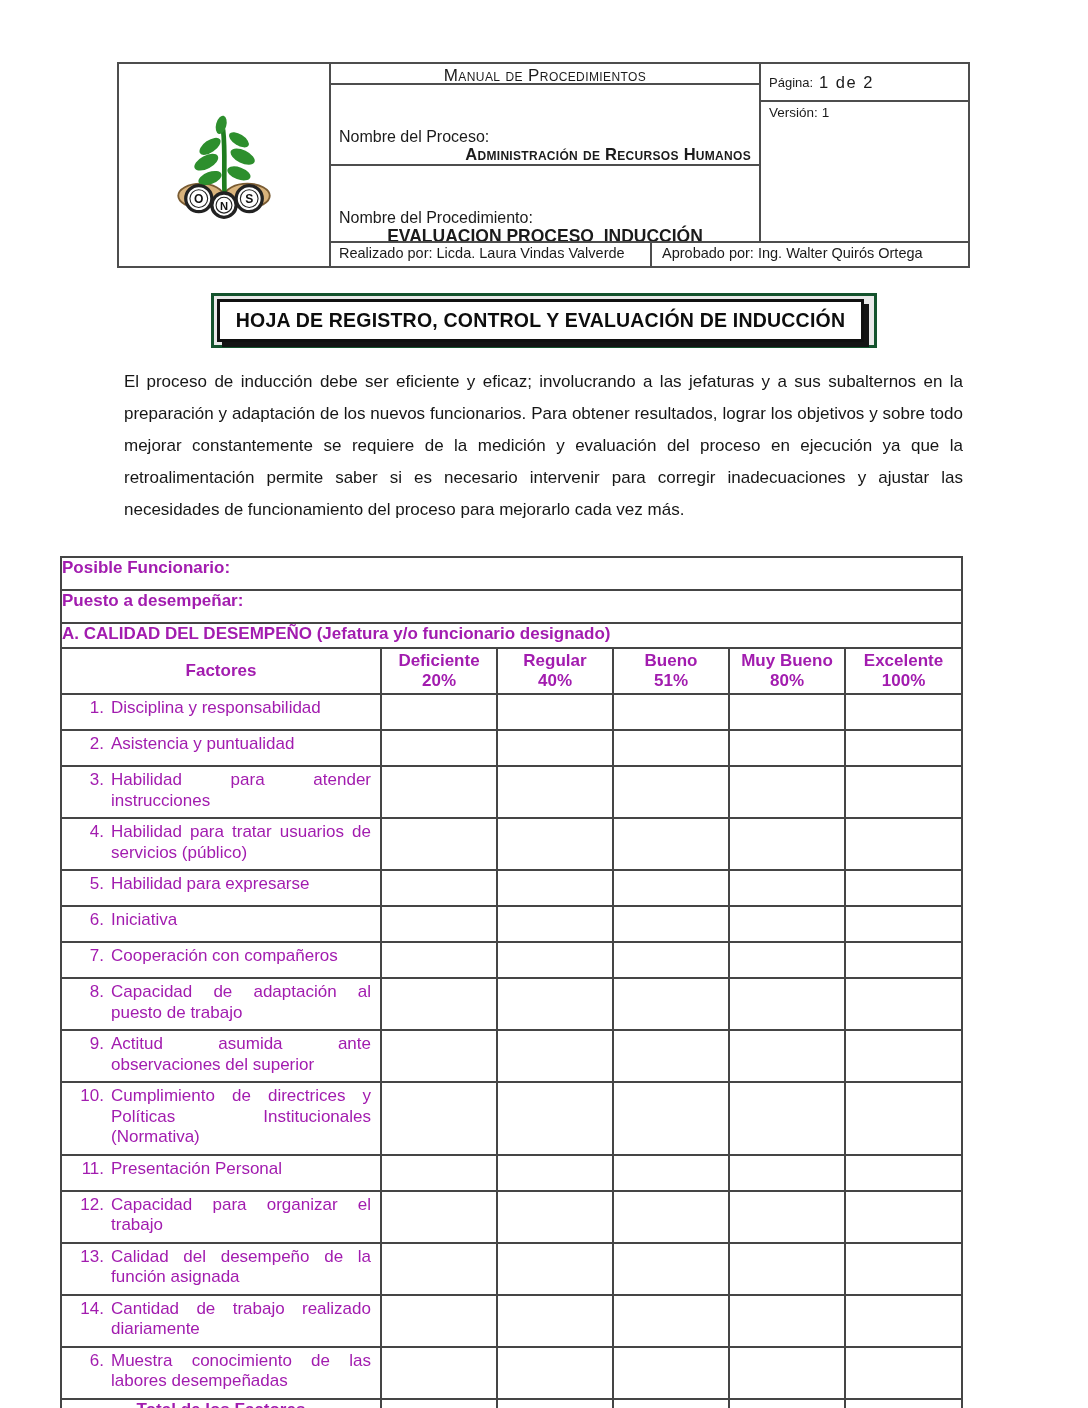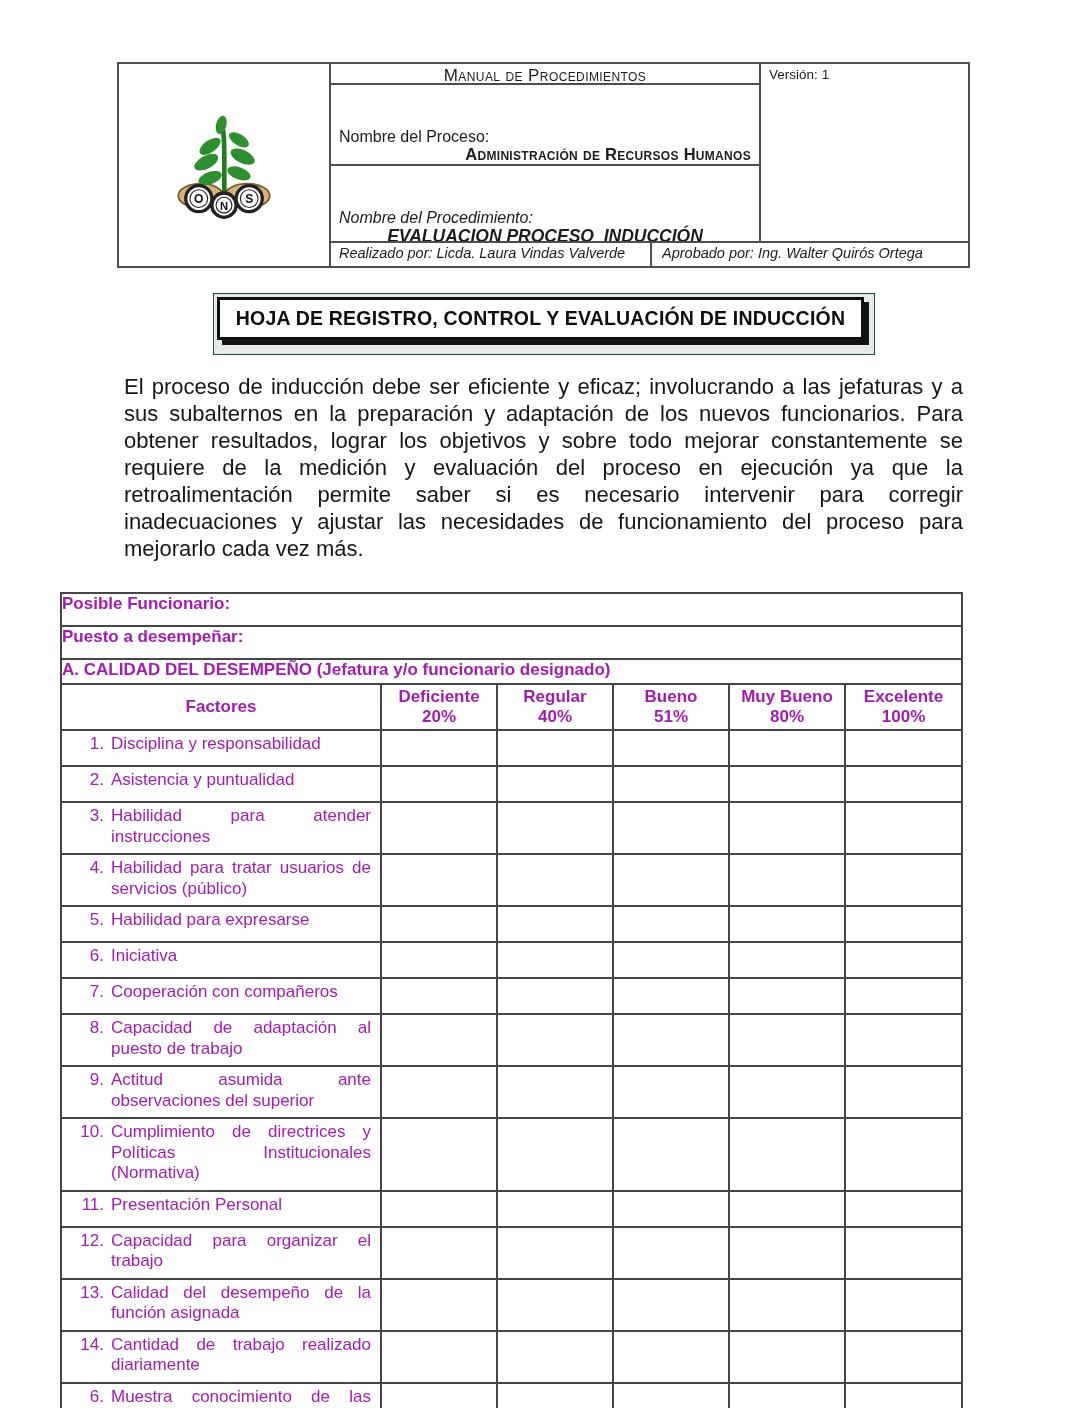--- a/index.html
+++ b/index.html
@@ -18,45 +18,45 @@
     display:flex;align-items:center;justify-content:center;
   }
   .hdr-main{flex:1;display:flex;flex-direction:column;}
   .hdr-top{display:flex;}
   .hdr-mid{width:428px;flex:none;border-right:2px solid #4d4d4d;display:flex;flex-direction:column;gap:43px;}
   .hdr-right{flex:1;display:flex;flex-direction:column;}
   .hcell{box-sizing:border-box;padding:1px 8px;overflow:hidden;}
   .c-manual{height:21px;border-bottom:2px solid #4d4d4d;text-align:center;
     font-variant:small-caps;font-size:17px;letter-spacing:.4px;padding-top:2px;}
   .c-proc{height:38px;border-bottom:2px solid #4d4d4d;}
-  .c-procd{height:32px;font-style:italic;}
+  .c-procd{height:32px;}
   .hdr-lbl{font-size:16px;line-height:16px;}
   .proc-name{font-variant:small-caps;font-weight:bold;font-size:16.5px;text-align:right;letter-spacing:.3px;line-height:19px;}
   .procd-name{font-weight:bold;font-size:17.5px;text-align:center;white-space:pre-wrap;line-height:20px;}
   .r1{height:38px;border-bottom:2px solid #4d4d4d;font-size:14.5px;display:flex;align-items:center;gap:5px;}
   .r1 b{font-size:15px;letter-spacing:.2px;}
   .r2{height:38px;border-bottom:2px solid #4d4d4d;display:flex;align-items:center;gap:6px;}
   .r2 .sm{font-size:13px;}
   .r2 .lg{font-size:16.5px;letter-spacing:1.5px;}
   .r3{height:21px;font-size:13.5px;display:flex;align-items:center;gap:4px;}
-  .hdr-bottom{border-top:2px solid #4d4d4d;display:flex;height:23px;font-style:italic;}
+  .hdr-bottom{border-top:2px solid #4d4d4d;display:flex;height:23px;}
   .made{width:321px;flex:none;border-right:2px solid #4d4d4d;box-sizing:border-box;
     font-size:14.5px;padding:2px 8px;white-space:nowrap;}
   .appr{flex:1;font-size:14.5px;padding:2px 10px;white-space:nowrap;}
   
   .banner-row{display:flex;justify-content:center;margin-top:25px;}
-  .banner-plate{background:#e9e9e9;border:1px solid #14532d;padding:3px 10px 14px 3px;}
+  .banner-plate{background:#e9e9e9;border:3px solid #14532d;padding:3px 10px 3px 3px;}
   .banner{
     background:#fff;border:3px solid #101010;box-shadow:5px 5px 0 #141414;
     padding:7px 16px;font-weight:bold;font-size:19.5px;color:#0d0d0d;letter-spacing:.2px;
   }
   
   .intro{
     margin:18px 125px 0 124px;text-align:justify;
-    font-size:22px;line-height:27px;color:#161616;
+    font-size:17px;line-height:32px;color:#161616;
   }
   
   table.form{
     margin:30px 0 0 60px;width:901px;border-collapse:collapse;table-layout:fixed;
     font-size:17px;color:#a21caf;
   }
   .form td,.form th{border:2px solid #454545;box-sizing:border-box;padding:0;vertical-align:top;}
   .lbl-bold{font-weight:bold;padding:6px 6px 6px 25px;height:33px;}
   .sec{font-weight:bold;padding:2px 6px 2px 7px;height:25px;}
   .form th{font-weight:bold;text-align:center;line-height:20px;padding:2px 2px;height:42px;vertical-align:middle;}
@@ -102,20 +102,24 @@
         <div class="hcell c-proc">
           <div class="hdr-lbl">Nombre del Proceso:</div>
           <div class="proc-name">Administración de Recursos Humanos</div>
         </div>
         <div class="hcell c-procd">
           <div class="hdr-lbl">Nombre del Procedimiento:</div>
           <div class="procd-name">EVALUACION PROCESO  INDUCCIÓN</div>
         </div>
       </div>
       <div class="hdr-right">
+        <div class="hcell r2">
+          <span class="sm">Página:</span>
+          <span class="lg">1 de 2</span>
+        </div>
         <div class="hcell r3">
           <span>Versión:</span>
           <span>1</span>
         </div>
       </div>
     </div>
     <div class="hdr-bottom">
       <div class="made">Realizado por: Licda. Laura Vindas Valverde</div>
       <div class="appr">Aprobado por: Ing. Walter Quirós Ortega</div>
     </div>

